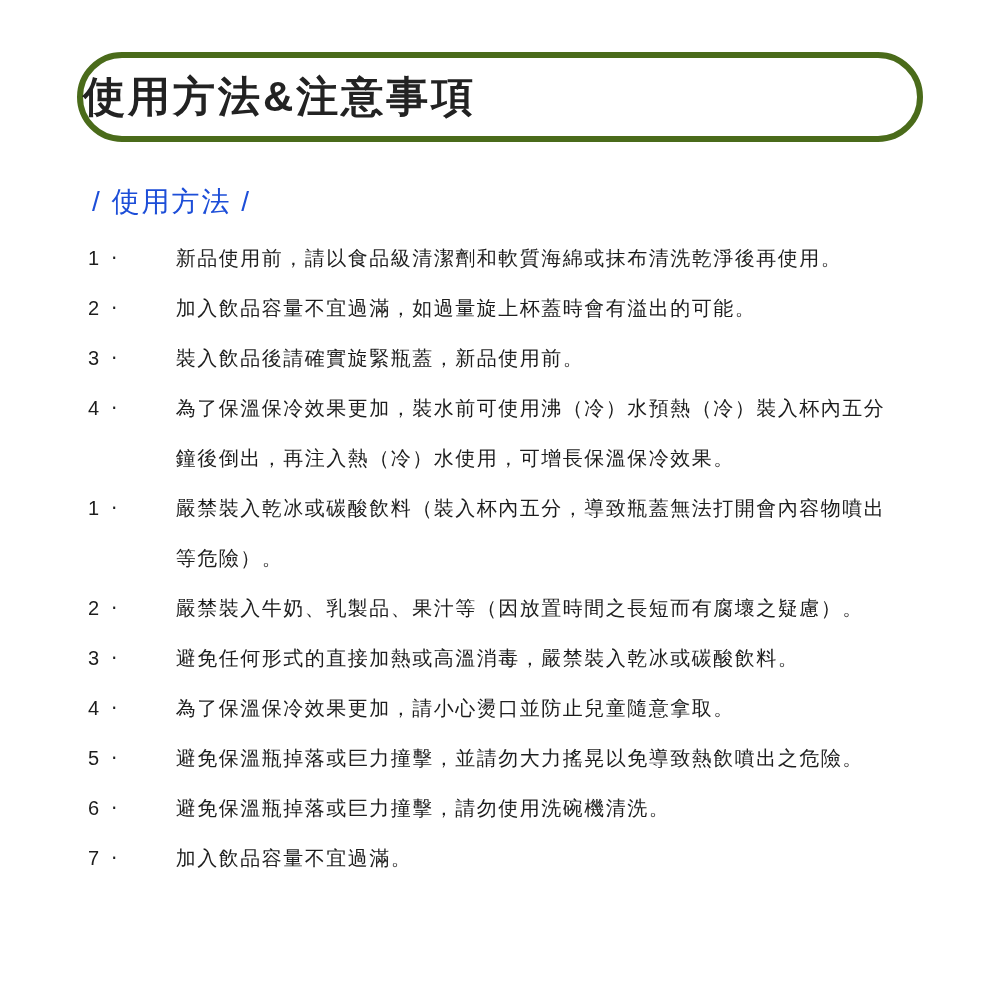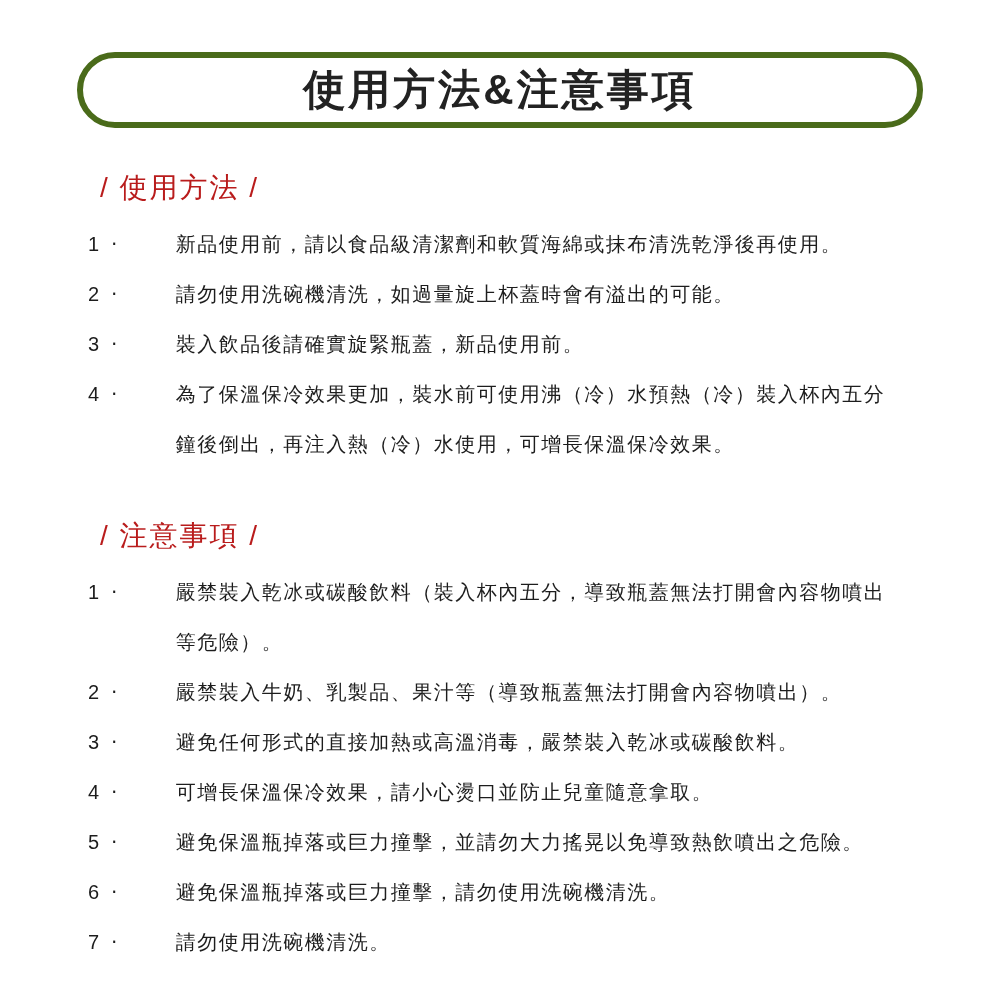--- a/index.html
+++ b/index.html
@@ -12,45 +12,44 @@
     height: 1000px;
     overflow: hidden;
     font-family: "Liberation Sans", "DejaVu Sans", sans-serif;
     color: #1d1d1d;
     -webkit-font-smoothing: antialiased;
   }
   .title-pill {
     box-sizing: border-box;
     margin: 52px auto 0 auto;
     width: 846px;
-    height: 76px;
+    height: 90px;
     border: 6px solid #4a6b1a;
     border-radius: 48px;
     display: flex;
     align-items: center;
-    justify-content: center;
     background: #ffffff;
   }
   .title-pill h1 {
     margin: 0;
     font-size: 42px;
     font-weight: 700;
     letter-spacing: 3px;
     color: #222222;
     white-space: nowrap;
   }
   .content {
     padding: 0 40px 0 88px;
   }
   .section-heading {
-    margin: 41px 0 12px 12px;
+    margin: 41px 0 12px 4px;
     font-size: 28px;
     font-weight: 400;
     letter-spacing: 2px;
-    color: #b91c1c;
+    color: #1d4ed8;
     white-space: nowrap;
   }
   .section-heading.second {
     margin-top: 48px;
   }
   .list-item {
     display: flex;
     align-items: flex-start;
     font-size: 20px;
     line-height: 50px;
@@ -84,66 +83,65 @@
   <h2 class="section-heading">/ 使用方法 /</h2>
 
   <div class="list-item">
     <span class="item-num">1</span>
     <span class="item-bullet">‧</span>
     <span class="item-text">新品使用前，請以食品級清潔劑和軟質海綿或抹布清洗乾淨後再使用。</span>
   </div>
   <div class="list-item">
     <span class="item-num">2</span>
     <span class="item-bullet">‧</span>
-    <span class="item-text">請勿使用洗碗機清洗，如過量旋上杯蓋時會有溢出的可能。</span>
+    <span class="item-text">加入飲品容量不宜過滿，如過量旋上杯蓋時會有溢出的可能。</span>
   </div>
   <div class="list-item">
     <span class="item-num">3</span>
     <span class="item-bullet">‧</span>
     <span class="item-text">裝入飲品後請確實旋緊瓶蓋，新品使用前。</span>
   </div>
   <div class="list-item">
     <span class="item-num">4</span>
     <span class="item-bullet">‧</span>
     <span class="item-text">為了保溫保冷效果更加，裝水前可使用沸（冷）水預熱（冷）裝入杯內五分
 鐘後倒出，再注入熱（冷）水使用，可增長保溫保冷效果。</span>
   </div>
 
-  <h2 class="section-heading second">/ 注意事項 /</h2>
 
   <div class="list-item">
     <span class="item-num">1</span>
     <span class="item-bullet">‧</span>
     <span class="item-text">嚴禁裝入乾冰或碳酸飲料（裝入杯內五分，導致瓶蓋無法打開會內容物噴出
 等危險）。</span>
   </div>
   <div class="list-item">
     <span class="item-num">2</span>
     <span class="item-bullet">‧</span>
-    <span class="item-text">嚴禁裝入牛奶、乳製品、果汁等（導致瓶蓋無法打開會內容物噴出）。</span>
+    <span class="item-text">嚴禁裝入牛奶、乳製品、果汁等（因放置時間之長短而有腐壞之疑慮）。</span>
   </div>
   <div class="list-item">
     <span class="item-num">3</span>
     <span class="item-bullet">‧</span>
     <span class="item-text">避免任何形式的直接加熱或高溫消毒，嚴禁裝入乾冰或碳酸飲料。</span>
   </div>
   <div class="list-item">
     <span class="item-num">4</span>
     <span class="item-bullet">‧</span>
-    <span class="item-text">可增長保溫保冷效果，請小心燙口並防止兒童隨意拿取。</span>
+    <span class="item-text">為了保溫保冷效果更加，請小心燙口並防止兒童隨意拿取。</span>
   </div>
   <div class="list-item">
     <span class="item-num">5</span>
     <span class="item-bullet">‧</span>
     <span class="item-text">避免保溫瓶掉落或巨力撞擊，並請勿大力搖晃以免導致熱飲噴出之危險。</span>
   </div>
   <div class="list-item">
     <span class="item-num">6</span>
     <span class="item-bullet">‧</span>
     <span class="item-text">避免保溫瓶掉落或巨力撞擊，請勿使用洗碗機清洗。</span>
   </div>
   <div class="list-item">
     <span class="item-num">7</span>
     <span class="item-bullet">‧</span>
-    <span class="item-text">請勿使用洗碗機清洗。</span>
+    <span class="item-text">加入飲品容量不宜過滿。</span>
   </div>
 
 </div>
 
 </body></html>

